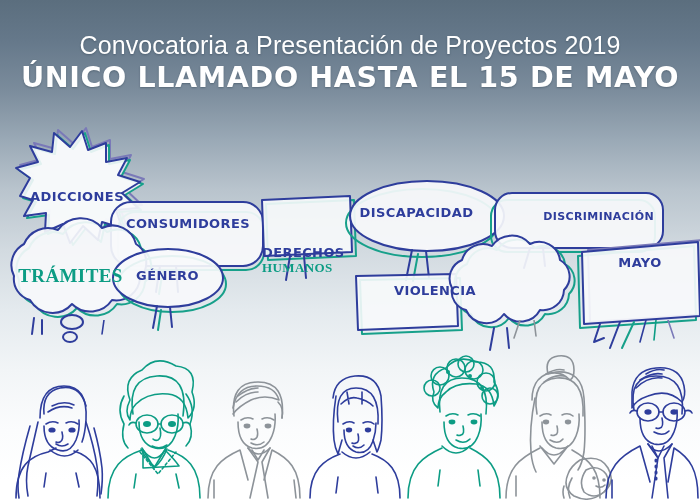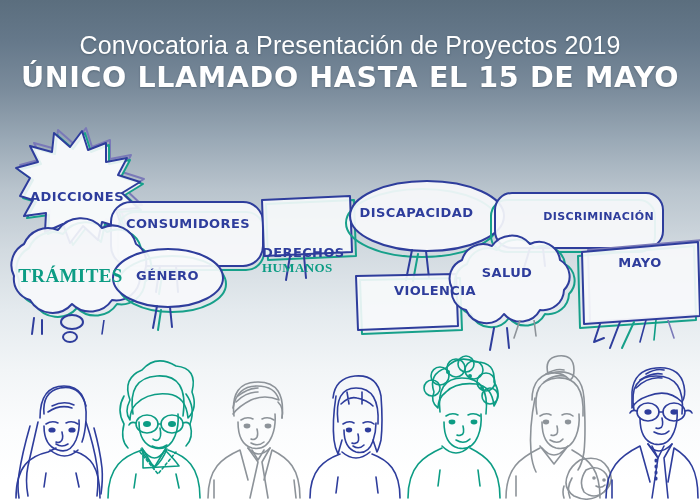--- a/index.html
+++ b/index.html
@@ -184,23 +184,20 @@
     </div>
 
     <div class="bubble-label" style="left:115px;top:269px;width:105px;font-size:13px;">
       <span class="t-blue">GÉNERO</span>
     </div>
 
     <div class="bubble-label" style="left:357px;top:284px;width:100px;font-size:13px;padding-left:28px;">
       <div class="t-blue">VIOLENCIA</div>
     </div>
 
-    <div class="bubble-label" style="left:452px;top:266px;width:110px;font-size:13px;">
-      <span class="t-blue">SALUD</span>
-    </div>
 
     <div class="bubble-label" style="left:584px;top:256px;width:112px;font-size:13px;">
       <div class="t-blue">MAYO</div>
     </div>
 
   </div>
 
   <svg id="people-svg" width="700" height="170" viewBox="0 0 700 170">
     <g fill="none" stroke-width="1.6" stroke-linecap="round" stroke-linejoin="round">
 

